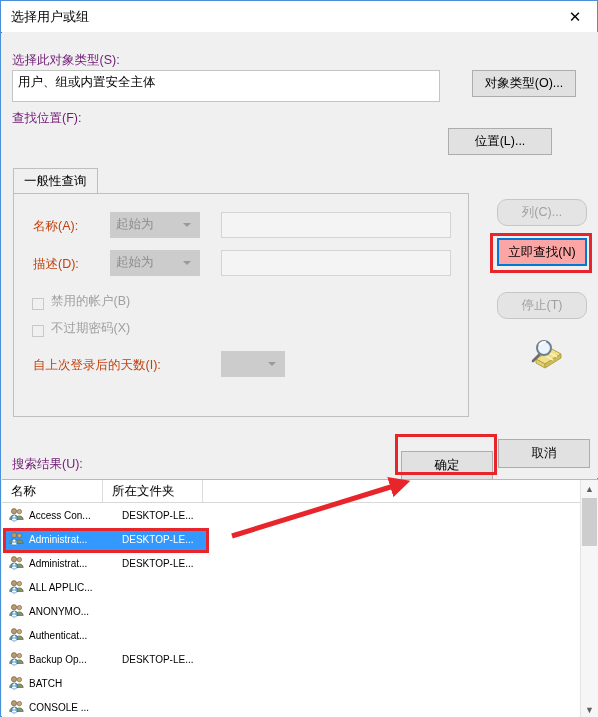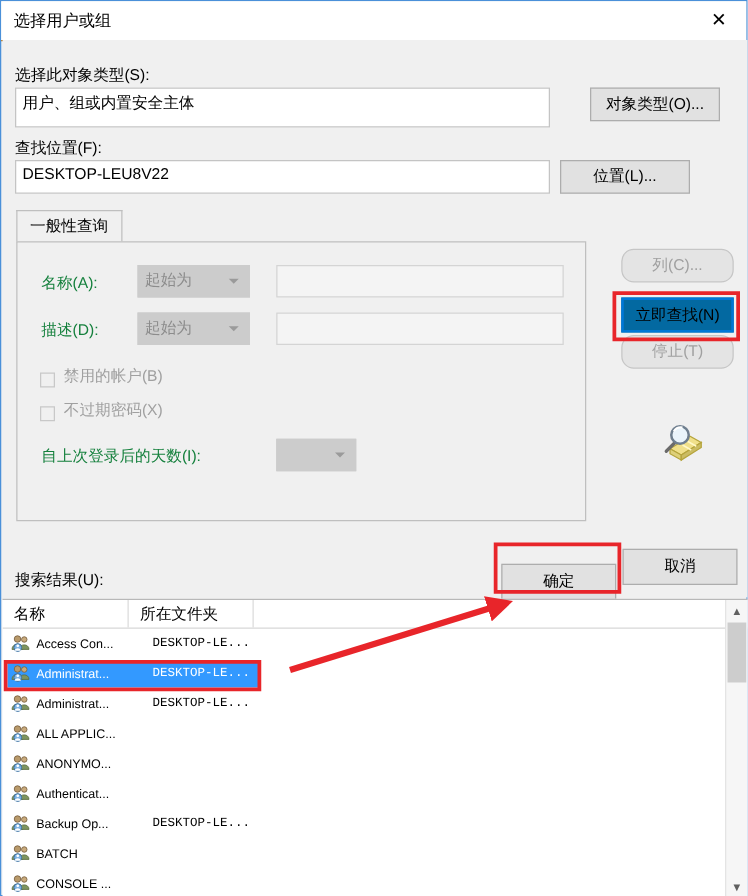--- a/index.html
+++ b/index.html
@@ -59,24 +59,24 @@
     position: absolute;
     left: 1px; top: 31px;
     width: 596px;
     height: 446px;
     background: #f0f0f0;
   }
 
   .lbl {
     position: absolute;
     font-size: 12.5px;
-    color: #000000;
-    white-space: nowrap;
-  }
-  .lbl.dim { color: #15803d; }
+    color: #701a75;
+    white-space: nowrap;
+  }
+  .lbl.dim { color: #c2410c; }
 
   .textbox {
     position: absolute;
     box-sizing: border-box;
     background: #ffffff;
     border: 1px solid #c4c4c4;
     font-size: 12.5px;
     color: #000;
     padding: 3px 5px;
     white-space: nowrap;
@@ -91,21 +91,21 @@
     font-size: 12.5px;
     color: #000;
     display: flex;
     align-items: center;
     justify-content: center;
     white-space: nowrap;
     cursor: default;
   }
   .btn.disabled { color: #a0a0a0; background: #e4e4e4; border-color: #c6c6c6; border-radius: 10px; }
   .btn.focus-blue {
-    background: #0369a1;
+    background: #fca5a5;
     border: 2px solid #0078d7;
   }
 
   
   .tabstrip {
     position: absolute;
     left: 11px; top: 167px;
     width: 456px;
     height: 26px;
   }
@@ -233,21 +233,21 @@
     margin-right: 3px;
     flex: none;
   }
   .lv-row .cell {
     position: relative;
     z-index: 1;
     font-size: 10px;
     overflow: hidden;
   }
   .lv-row .cell.name { width: 93px; }
-  .lv-row .cell.folder { width: 150px; font-family: Liberation Mono, monospace; }
+  .lv-row .cell.folder { width: 150px; }
 
   
   .vscroll {
     position: absolute;
     right: 0; top: 0;
     width: 17px;
     height: 238px;
     background: #f6f6f6;
     border-left: 1px solid #e4e4e4;
   }
@@ -294,21 +294,20 @@
     <div class="close-btn">✕</div>
   </div>
 
   <div class="dlg-body">
 
     <div class="lbl" style="left:10px; top:20px;">选择此对象类型(S):</div>
     <div class="textbox" style="left:10px; top:38px; width:428px; height:32px;">用户、组或内置安全主体</div>
     <div class="btn" style="left:446px; top:38px; width:104px; height:27px;margin-left:24px;">对象类型(O)...</div>
 
     <div class="lbl" style="left:10px; top:78px;">查找位置(F):</div>
-    <div class="textbox" style="left:10px; top:96px; width:428px; height:27px;">DESKTOP-LEU8V22</div>
     <div class="btn" style="left:446px; top:96px; width:104px; height:27px;">位置(L)...</div>
 
     <div class="tabstrip" style="top:136px;">
       <div class="tab">一般性查询</div>
     </div>
 
     <div class="tabpanel" style="top:161px;">
 
       <div class="lbl dim" style="left:19px; top:24px;">名称(A):</div>
       <div class="combo" style="left:96px; top:18px; width:90px; height:26px;">
@@ -336,21 +335,21 @@
       <div class="lbl dim" style="left:19px; top:163px;">自上次登录后的天数(I):</div>
       <div class="combo" style="left:207px; top:157px; width:64px; height:26px;">
         <span></span>
         <span class="arrow"></span>
       </div>
 
     </div>
 
     <div class="btn disabled" style="left:495px; top:167px; width:90px; height:27px;">列(C)...</div>
     <div class="btn focus-blue" style="left:495px; top:206px; width:90px; height:28px;">立即查找(N)</div>
-    <div class="btn disabled" style="left:495px; top:236px; width:90px; height:27px;">停止(T)</div>
+    <div class="btn disabled" style="left:495px; top:260px; width:90px; height:27px;">停止(T)</div>
 
     <svg class="keyicon" style="top:306px;" viewBox="0 0 38 34">
       <g transform="translate(2,2)">
         <path d="M8 19 L24 9 L33 14 L17 24 Z" fill="#f0e08a" stroke="#b5a43c" stroke-width="1"></path>
         <path d="M8 19 L8 23 L17 28 L17 24 Z" fill="#ded07a" stroke="#b5a43c" stroke-width="1"></path>
         <path d="M17 24 L33 14 L33 18 L17 28 Z" fill="#cbbc63" stroke="#b5a43c" stroke-width="1"></path>
         <line x1="22" y1="13" x2="29" y2="17" stroke="#fff8c8" stroke-width="1.2"></line>
         <line x1="18" y1="16" x2="25" y2="20" stroke="#fff8c8" stroke-width="1.2"></line>
         <line x1="5" y1="21" x2="12" y2="14" stroke="#6b6b6b" stroke-width="2.6" stroke-linecap="round"></line>
         <circle cx="16" cy="8" r="7" fill="#eaf4fb" stroke="#6f7f8f" stroke-width="2"></circle>

